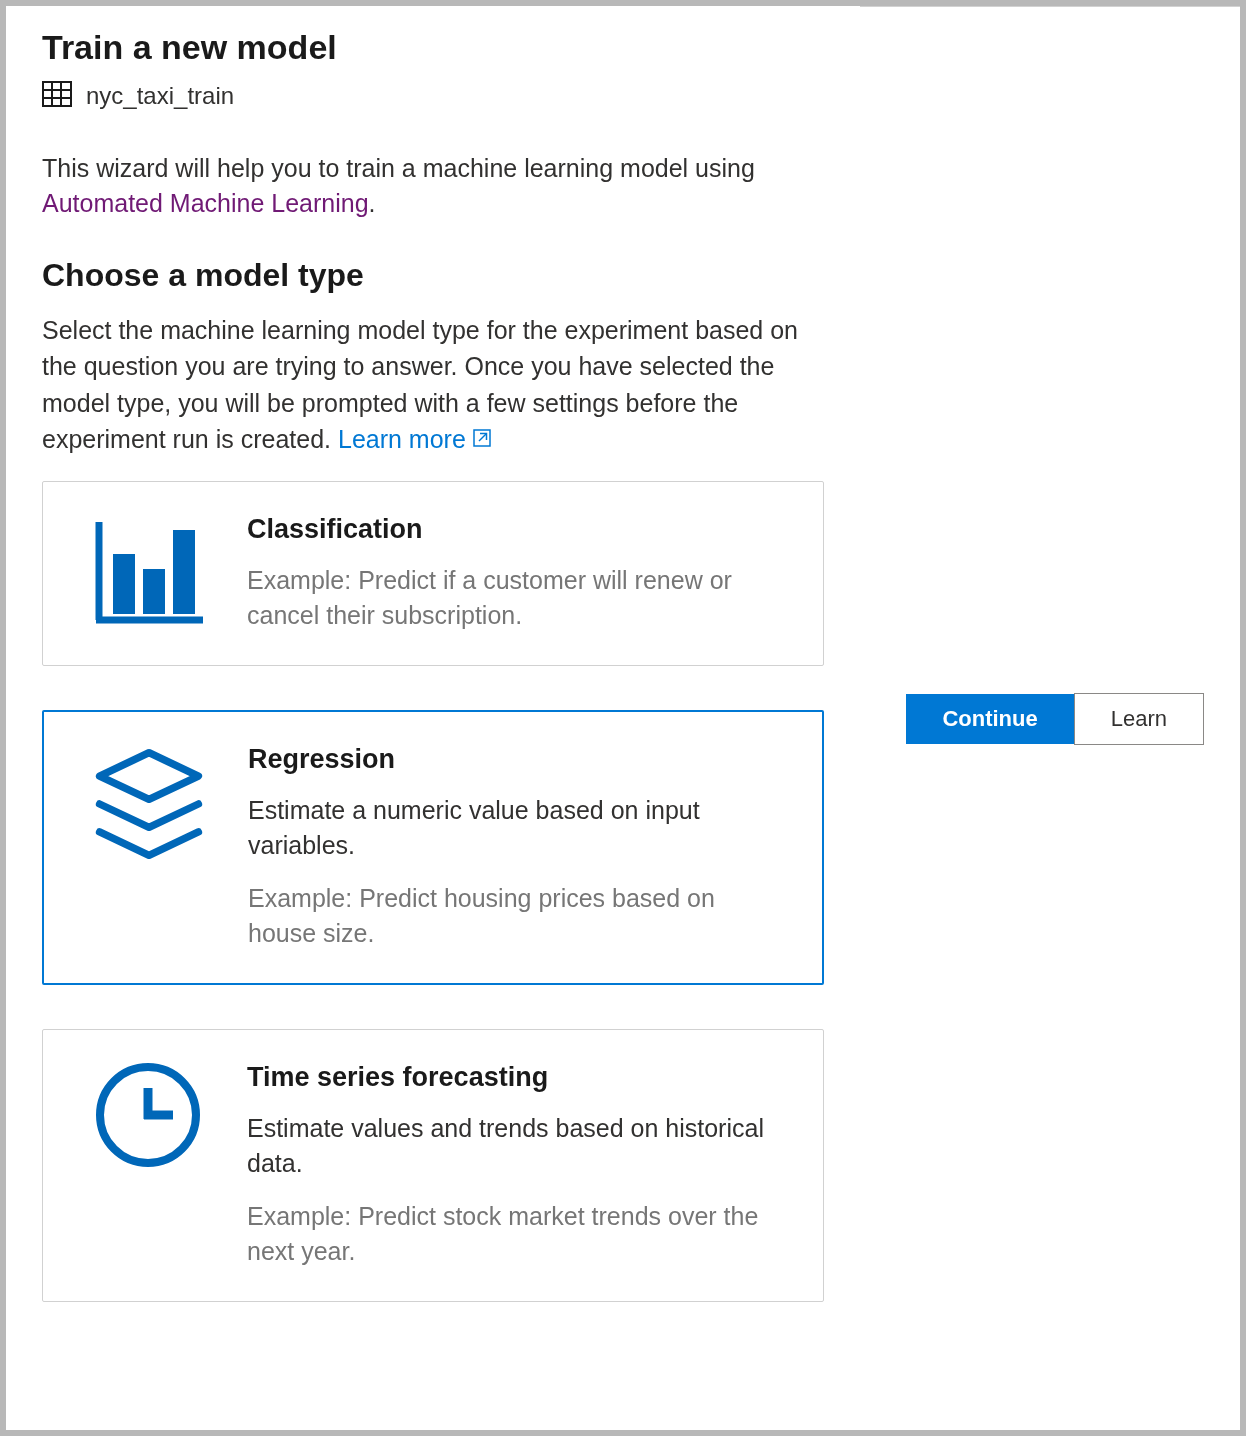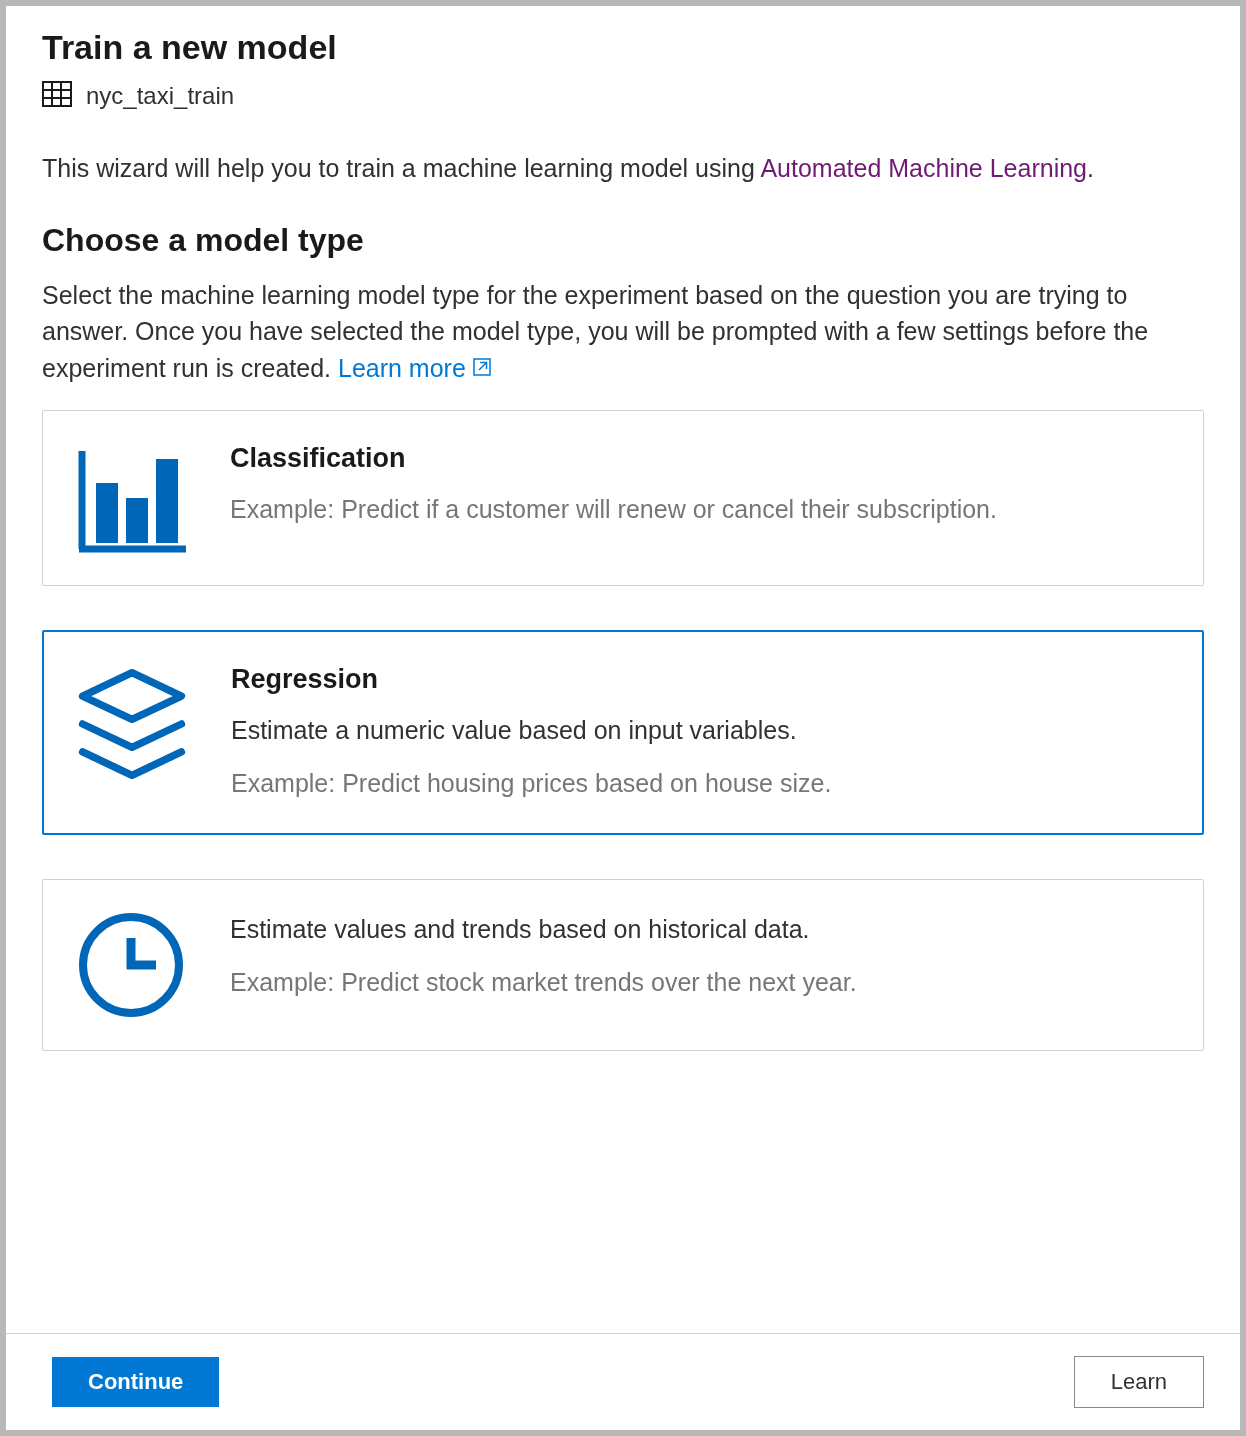--- a/index.html
+++ b/index.html
@@ -12,21 +12,20 @@
       background: #b8b8b8;
       width: 1246px;
       height: 1436px;
       padding: 6px;
     }
     .window {
       background: #ffffff;
       width: 100%;
       height: 100%;
       display: flex;
-      flex-direction: column;
       position: relative;
     }
     .content {
       padding: 22px 36px 20px 36px;
       flex: 1;
       overflow: auto;
     }
     .title {
       font-size: 34px;
       font-weight: 700;
@@ -68,21 +67,21 @@
     .learn-more {
       color: #0078d4;
       text-decoration: none;
       display: inline-flex;
       align-items: center;
       gap: 6px;
     }
     .card {
       border: 1px solid #d1d1d1;
       border-radius: 2px;
-      padding: 32px 33px;
+      padding: 32px 50px;
       display: flex;
       gap: 44px;
       margin-bottom: 44px;
       cursor: pointer;
     }
     .card.selected {
       border: 2px solid #0078d4;
     }
     .card-icon {
       flex-shrink: 0;
@@ -212,20 +211,21 @@
 
     <div class="card">
       <div class="card-icon">
         <svg width="106" height="106" viewBox="0 0 106 106">
           <circle cx="53" cy="53" r="48" fill="none" stroke="#0067b8" stroke-width="8"></circle>
           <line x1="53" y1="26" x2="53" y2="57" stroke="#0067b8" stroke-width="9"></line>
           <line x1="49" y1="53" x2="78" y2="53" stroke="#0067b8" stroke-width="9"></line>
         </svg>
       </div>
       <div class="card-body">
+        <div class="card-title">Time series forecasting</div>
         <div class="card-desc">Estimate values and trends based on historical data.</div>
         <div class="card-example">Example: Predict stock market trends over the next year.</div>
       </div>
     </div>
 
   </div>
 
   <div class="footer">
     <button class="btn-primary">Continue</button>
     <button class="btn-secondary">Learn</button>

